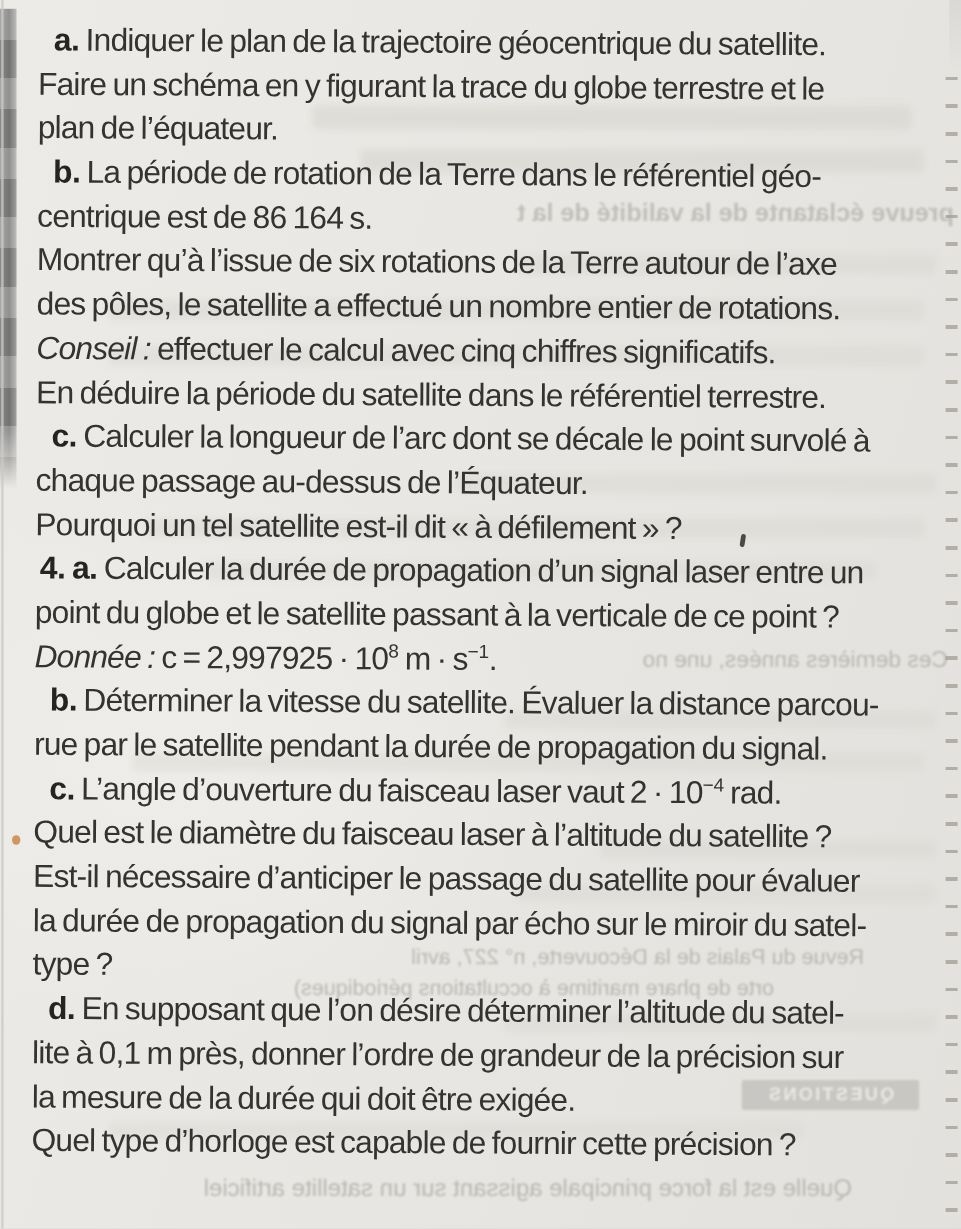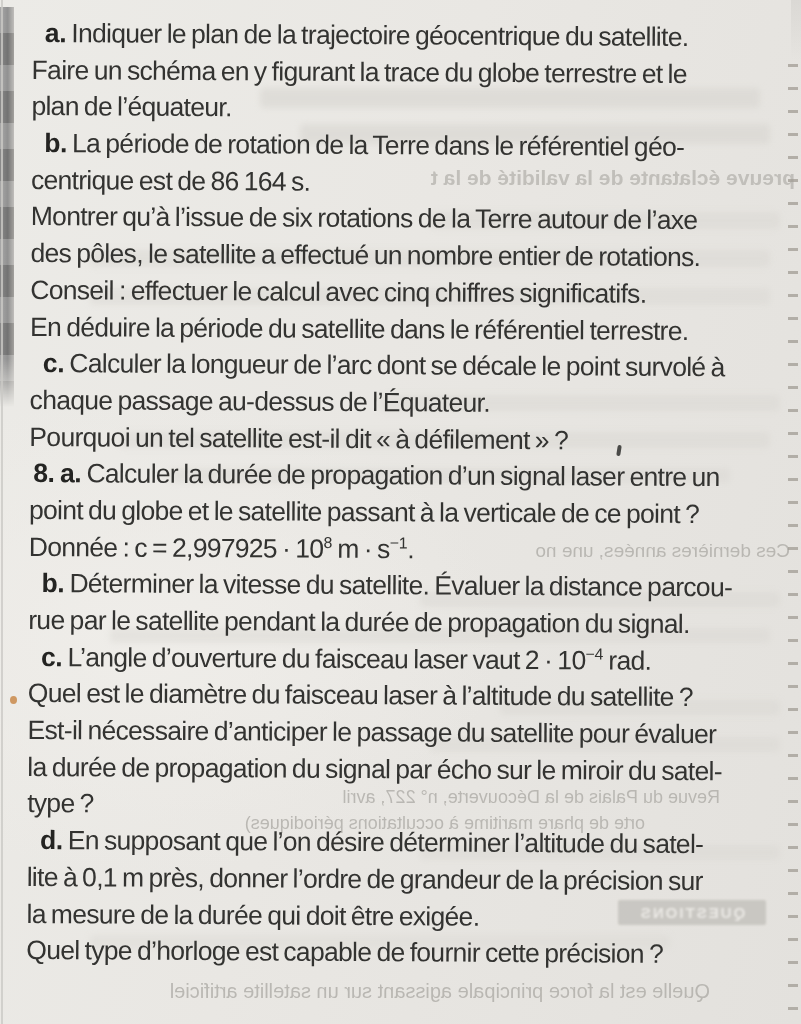--- a/index.html
+++ b/index.html
@@ -48,21 +48,21 @@
   .text-block{
     position:absolute;left:32px;top:15px;width:760px;
     transform:rotate(.35deg);transform-origin:top left;
     color:#333331;font-size:26.5px;line-height:36.7px;
     letter-spacing:-0.7px;word-spacing:-1.5px;
   }
   .line{white-space:nowrap;height:36.7px;}
   .ind1{padding-left:13px;}
   .ind2{padding-left:4px;}
   .s-b{font-weight:bold;color:#242422;letter-spacing:-0.4px;}
-  .s-i{}
+  .s-i{font-style:italic;}
   .s-p{font-size:0.60em;vertical-align:super;letter-spacing:-0.2px;line-height:0;}
   
   .speck-orange{position:absolute;left:10px;top:696px;width:7px;height:8px;border-radius:50%;background:#c9894a;opacity:.85;}
   .speck-dark{position:absolute;left:617px;top:445px;width:4px;height:11px;border-radius:2px;background:#4a4a48;transform:rotate(9deg);}
   .corner-shade{position:absolute;right:0;top:0;width:10px;height:60px;background:linear-gradient(to bottom,#cfcdc9,rgba(207,205,201,0));opacity:.5;}
 </style>
 </head>
 <body>
 
 <div class="page">
@@ -103,21 +103,21 @@
       <div class="line"><span class="s-n">plan de l’équateur.</span></div>
       <div class="line ind1"><span class="s-b">b.</span><span class="s-n"> La période de rotation de la Terre dans le référentiel géo-</span></div>
       <div class="line"><span class="s-n">centrique est de 86 164 s.</span></div>
       <div class="line"><span class="s-n">Montrer qu’à l’issue de six rotations de la Terre autour de l’axe</span></div>
       <div class="line"><span class="s-n">des pôles, le satellite a effectué un nombre entier de rotations.</span></div>
       <div class="line"><span class="s-i">Conseil :</span><span class="s-n"> effectuer le calcul avec cinq chiffres significatifs.</span></div>
       <div class="line"><span class="s-n">En déduire la période du satellite dans le référentiel terrestre.</span></div>
       <div class="line ind1"><span class="s-b">c.</span><span class="s-n"> Calculer la longueur de l’arc dont se décale le point survolé à</span></div>
       <div class="line"><span class="s-n">chaque passage au-dessus de l’Équateur.</span></div>
       <div class="line"><span class="s-n">Pourquoi un tel satellite est-il dit « à défilement » ?</span></div>
-      <div class="line ind2"><span class="s-b">8. a.</span><span class="s-n"> Calculer la durée de propagation d’un signal laser entre un</span></div>
+      <div class="line ind2"><span class="s-b">4. a.</span><span class="s-n"> Calculer la durée de propagation d’un signal laser entre un</span></div>
       <div class="line"><span class="s-n">point du globe et le satellite passant à la verticale de ce point ?</span></div>
       <div class="line"><span class="s-i">Donnée :</span><span class="s-n"> c = 2,997925 · 10</span><span class="s-p">8</span><span class="s-n"> m · s</span><span class="s-p">−1</span><span class="s-n">.</span></div>
       <div class="line ind1"><span class="s-b">b.</span><span class="s-n"> Déterminer la vitesse du satellite. Évaluer la distance parcou-</span></div>
       <div class="line"><span class="s-n">rue par le satellite pendant la durée de propagation du signal.</span></div>
       <div class="line ind1"><span class="s-b">c.</span><span class="s-n"> L’angle d’ouverture du faisceau laser vaut 2 · 10</span><span class="s-p">−4</span><span class="s-n"> rad.</span></div>
       <div class="line"><span class="s-n">Quel est le diamètre du faisceau laser à l’altitude du satellite ?</span></div>
       <div class="line"><span class="s-n">Est-il nécessaire d’anticiper le passage du satellite pour évaluer</span></div>
       <div class="line"><span class="s-n">la durée de propagation du signal par écho sur le miroir du satel-</span></div>
       <div class="line"><span class="s-n">type ?</span></div>
       <div class="line ind1"><span class="s-b">d.</span><span class="s-n"> En supposant que l’on désire déterminer l’altitude du satel-</span></div>

